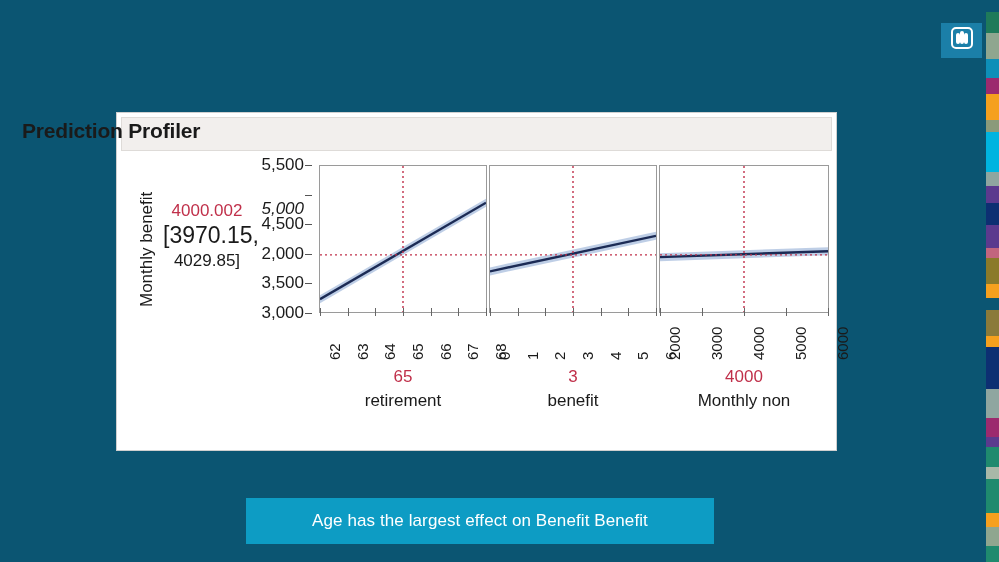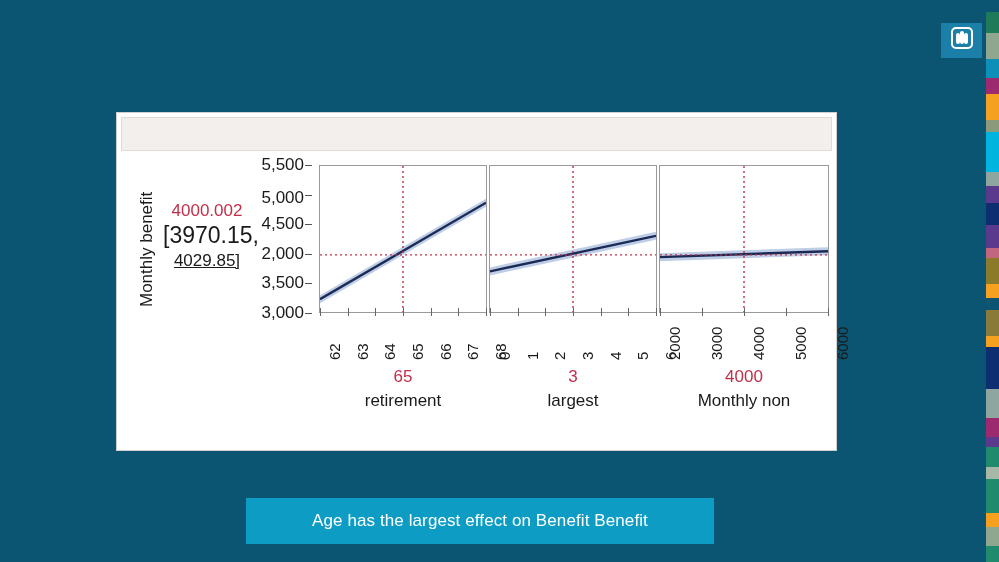--- a/index.html
+++ b/index.html
@@ -78,21 +78,21 @@
     transform-origin:left top;
     position:absolute;left:4px;top:152px;
     font-size:17px;color:#1a1a1a;white-space:nowrap;
   }
   #y-value-block{
     position:absolute;left:163px;top:198px;width:88px;
     text-align:center;line-height:25px;
   }
   #y-value-point{font-size:17px;color:#c0304a;}
   #y-value-ci1{font-size:23px;color:#1a1a1a;}
-  #y-value-ci2{font-size:17px;color:#1a1a1a;text-decoration:underline;}
+  #y-value-ci2{font-size:17px;color:#1a1a1a;}
 
   
   #y-ticks{position:absolute;left:246px;top:155px;width:66px;height:165px;}
   #y-ticks .ytick{
     position:absolute;right:8px;font-size:17px;color:#1a1a1a;white-space:nowrap;
   }
   #y-ticks .tickmark{
     position:absolute;right:0;width:7px;height:1px;background:#555;
   }
 
@@ -175,41 +175,42 @@
       <div style="background: rgb(168, 184, 168); height: 14px;"></div>
       <div style="background: rgb(31, 138, 110); height: 40px;"></div>
       <div style="background: rgb(245, 160, 30); height: 16px;"></div>
       <div style="background: rgb(143, 166, 143); height: 22px;"></div>
       <div style="background: rgb(31, 138, 110); height: 18px;"></div>
     </div>
 
   <div id="profiler-card">
     <div id="profiler-header"></div>
   </div>
+  <div id="profiler-title">Prediction Profiler</div>
 
   <div id="y-axis-label">
     <span>Monthly benefit</span>
   </div>
 
   <div id="y-value-block">
     <div id="y-value-point">4000.002</div>
     <div id="y-value-ci1">[3970.15,</div>
     <div id="y-value-ci2">4029.85]</div>
   </div>
 
   <div id="y-ticks" style="top: 165px;">
       <div class="ytick" style="top: 138px;">3,000</div>
       <div class="tickmark" style="top: 148px;"></div>
       <div class="ytick" style="top: 108.4px;">3,500</div>
       <div class="tickmark" style="top: 118.4px;"></div>
       <div class="ytick" style="top: 78.8px;">2,000</div>
       <div class="tickmark" style="top: 88.8px;"></div>
       <div class="ytick" style="top: 49.2px;">4,500</div>
       <div class="tickmark" style="top: 59.2px;"></div>
-      <div class="ytick" style="top: 23px;">5,000</div>
+      <div class="ytick" style="top: 34px; font-style: italic;">5,000</div>
       <div class="tickmark" style="top: 29.6px;"></div>
       <div class="ytick" style="top: -10px;">5,500</div>
       <div class="tickmark" style="top: 0px;"></div>
     </div>
 
   <div id="plot-area">
       <div class="panel" style="left: 0px; width: 168px;">
         <svg width="166" height="146">
           <polygon points="0,129.2 166,32.70399999999999 166,40.70399999999999 0,137.2" fill="#a8bede" opacity="0.75"></polygon>
           <line x1="0" y1="133.2" x2="166" y2="36.70399999999999" stroke="#1c2b55" stroke-width="2.4"></line>
@@ -270,21 +271,21 @@
       <div class="xt" style="left: 90px; top: 44px;">3</div>
       <div class="xm" style="left: 111.667px;"></div>
       <div class="xt" style="left: 117.667px; top: 44px;">4</div>
       <div class="xm" style="left: 139.333px;"></div>
       <div class="xt" style="left: 145.333px; top: 44px;">5</div>
       <div class="xm" style="left: 167px;"></div>
       <div class="xt" style="left: 173px; top: 44px;">6</div>
     </div>
     <div class="factor" style="left: 479px; top: 366px; width: 188px;">
       <span class="fv">3</span>
-      <span class="fn">largest</span>
+      <span class="fn">benefit</span>
     </div>
     <div class="xticks" style="left: 659px; width: 170px;">
       <div class="xm" style="left: 1px;"></div>
       <div class="xt" style="left: 7px; top: 44px;">2000</div>
       <div class="xm" style="left: 43px;"></div>
       <div class="xt" style="left: 49px; top: 44px;">3000</div>
       <div class="xm" style="left: 85px;"></div>
       <div class="xt" style="left: 91px; top: 44px;">4000</div>
       <div class="xm" style="left: 127px;"></div>
       <div class="xt" style="left: 133px; top: 44px;">5000</div>

